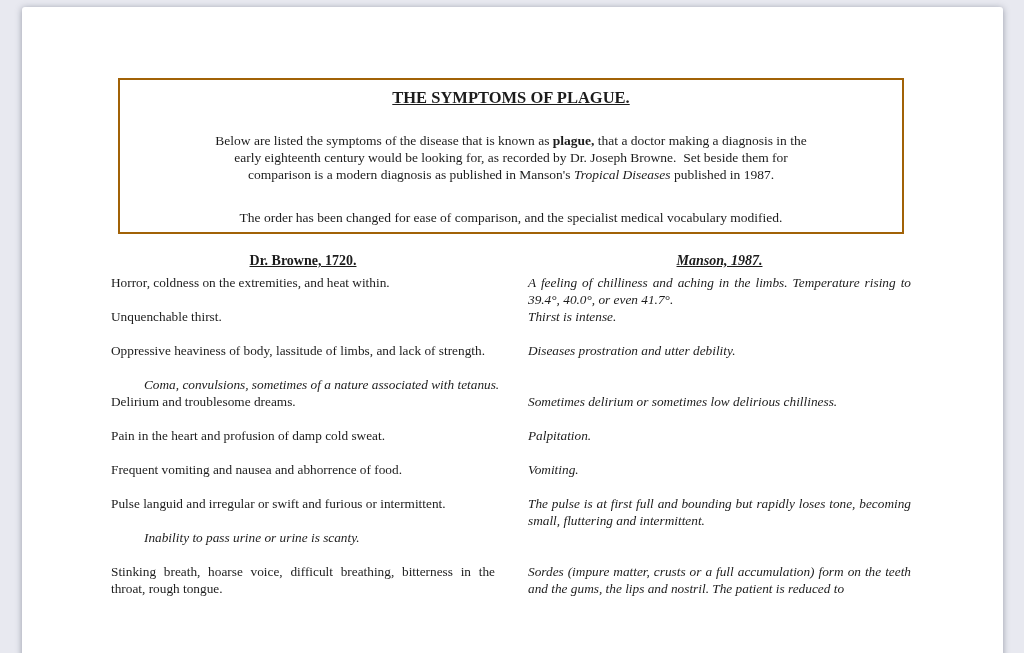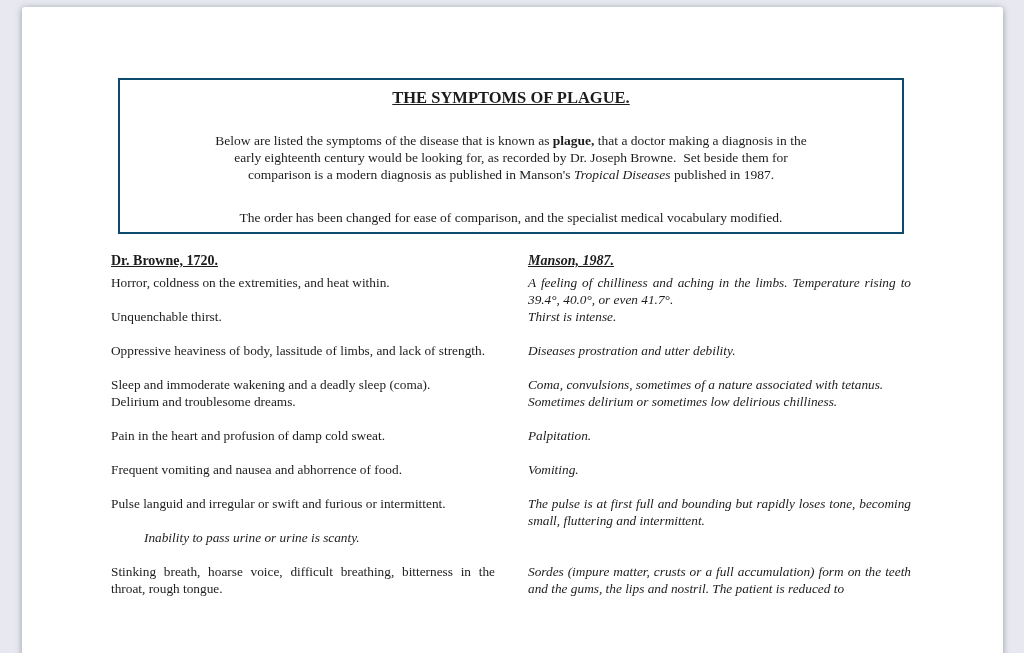--- a/index.html
+++ b/index.html
@@ -19,21 +19,21 @@
     background: #ffffff;
     border-radius: 3px;
     box-shadow: 0 1px 6px rgba(70, 75, 95, 0.5);
     box-sizing: border-box;
     padding-top: 71px;
     color: #1c1c1c;
   }
   .hbox {
     width: 786px;
     margin: 0 0 0 96px;
-    border: 2px solid #0c4a6e;
+    border: 2px solid #a16207;
     padding: 8px 22px 6px;
     box-sizing: border-box;
     text-align: center;
   }
   .title {
     font-size: 16.5px;
     line-height: 20px;
     font-weight: bold;
     text-decoration: underline;
     margin: 0 0 24px 0;
@@ -56,21 +56,21 @@
   .cl { width: 384px; }
   .gut { width: 33px; flex: none; }
   .cr { width: 383px; font-style: italic; }
   .cl, .cr {
     text-align: justify;
     font-size: 13.3px;
     line-height: 17px;
   }
   .head { margin-bottom: 4px; }
   .head .cl, .head .cr {
-    text-align: left;
+    text-align: center;
     font-weight: bold;
     text-decoration: underline;
     font-size: 14px;
     line-height: 18px;
   }
   .gap { margin-bottom: 17px; }
 </style>
 </head>
 <body>
 
@@ -103,21 +103,20 @@
     </div>
 
     <div class="row gap">
       <div class="cl">Oppressive heaviness of body, lassitude of limbs, and lack of strength.</div>
       <div class="gut"></div>
       <div class="cr">Diseases prostration and utter debility.</div>
     </div>
 
 
     <div class="row">
-      <div class="cl">Sleep and immoderate wakening and a deadly sleep (coma).</div>
       <div class="gut"></div>
       <div class="cr">Coma, convulsions, sometimes of a nature associated with tetanus.</div>
     </div>
 
     <div class="row gap">
       <div class="cl">Delirium and troublesome dreams.</div>
       <div class="gut"></div>
       <div class="cr">Sometimes delirium or sometimes low delirious chilliness.</div>
     </div>
 

